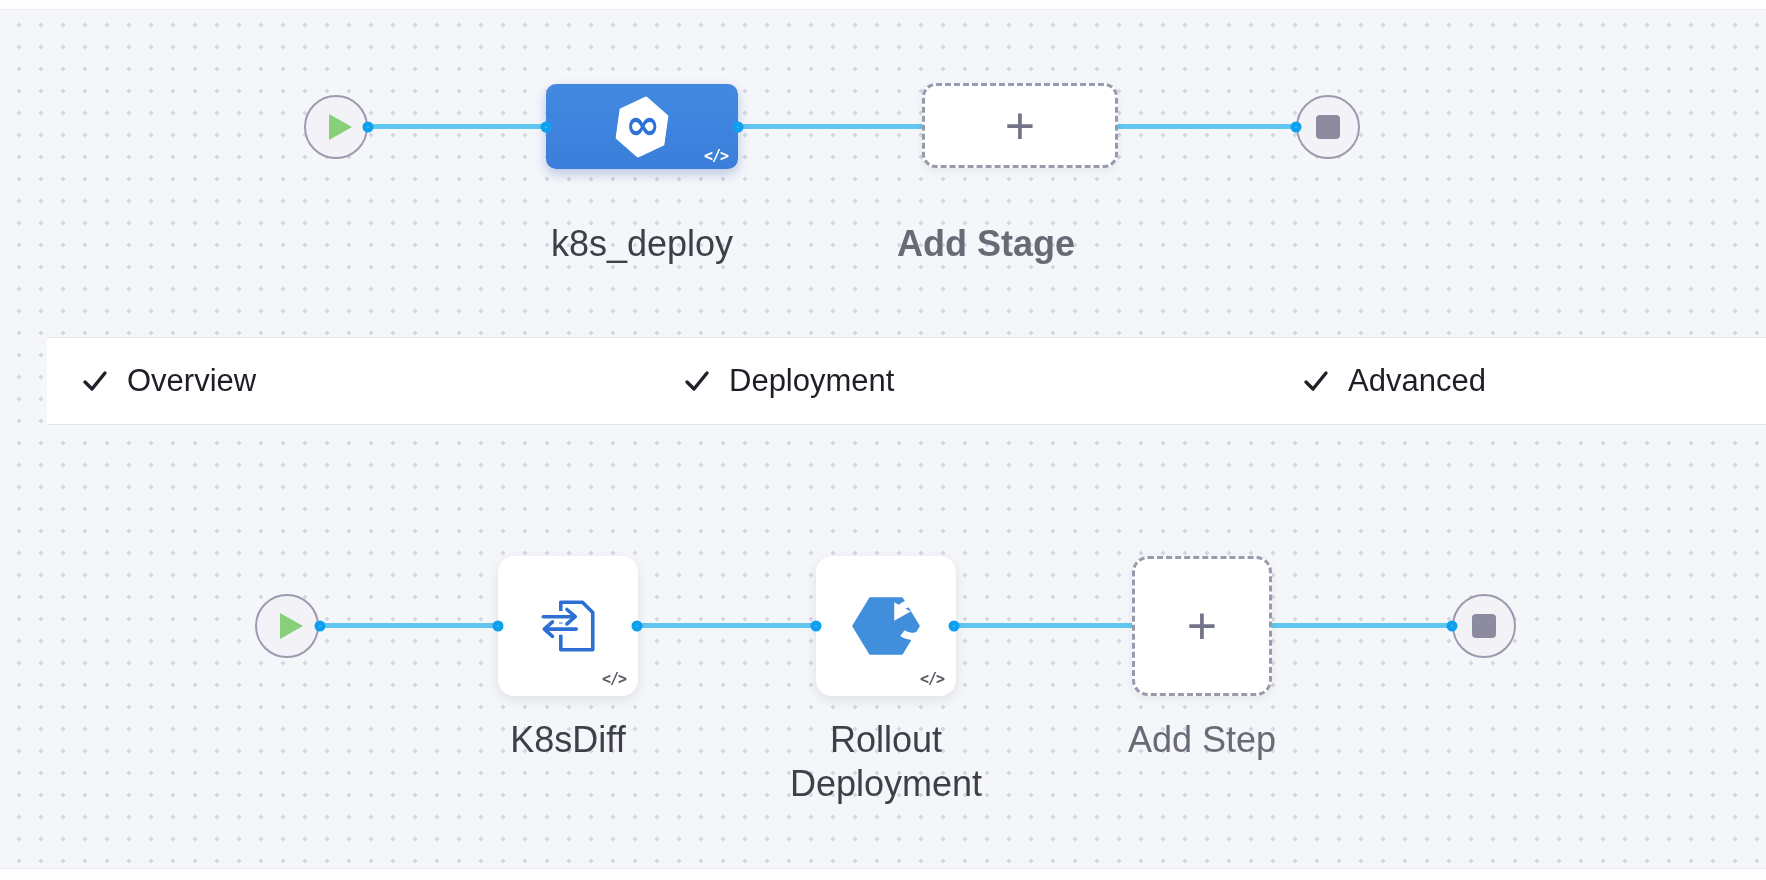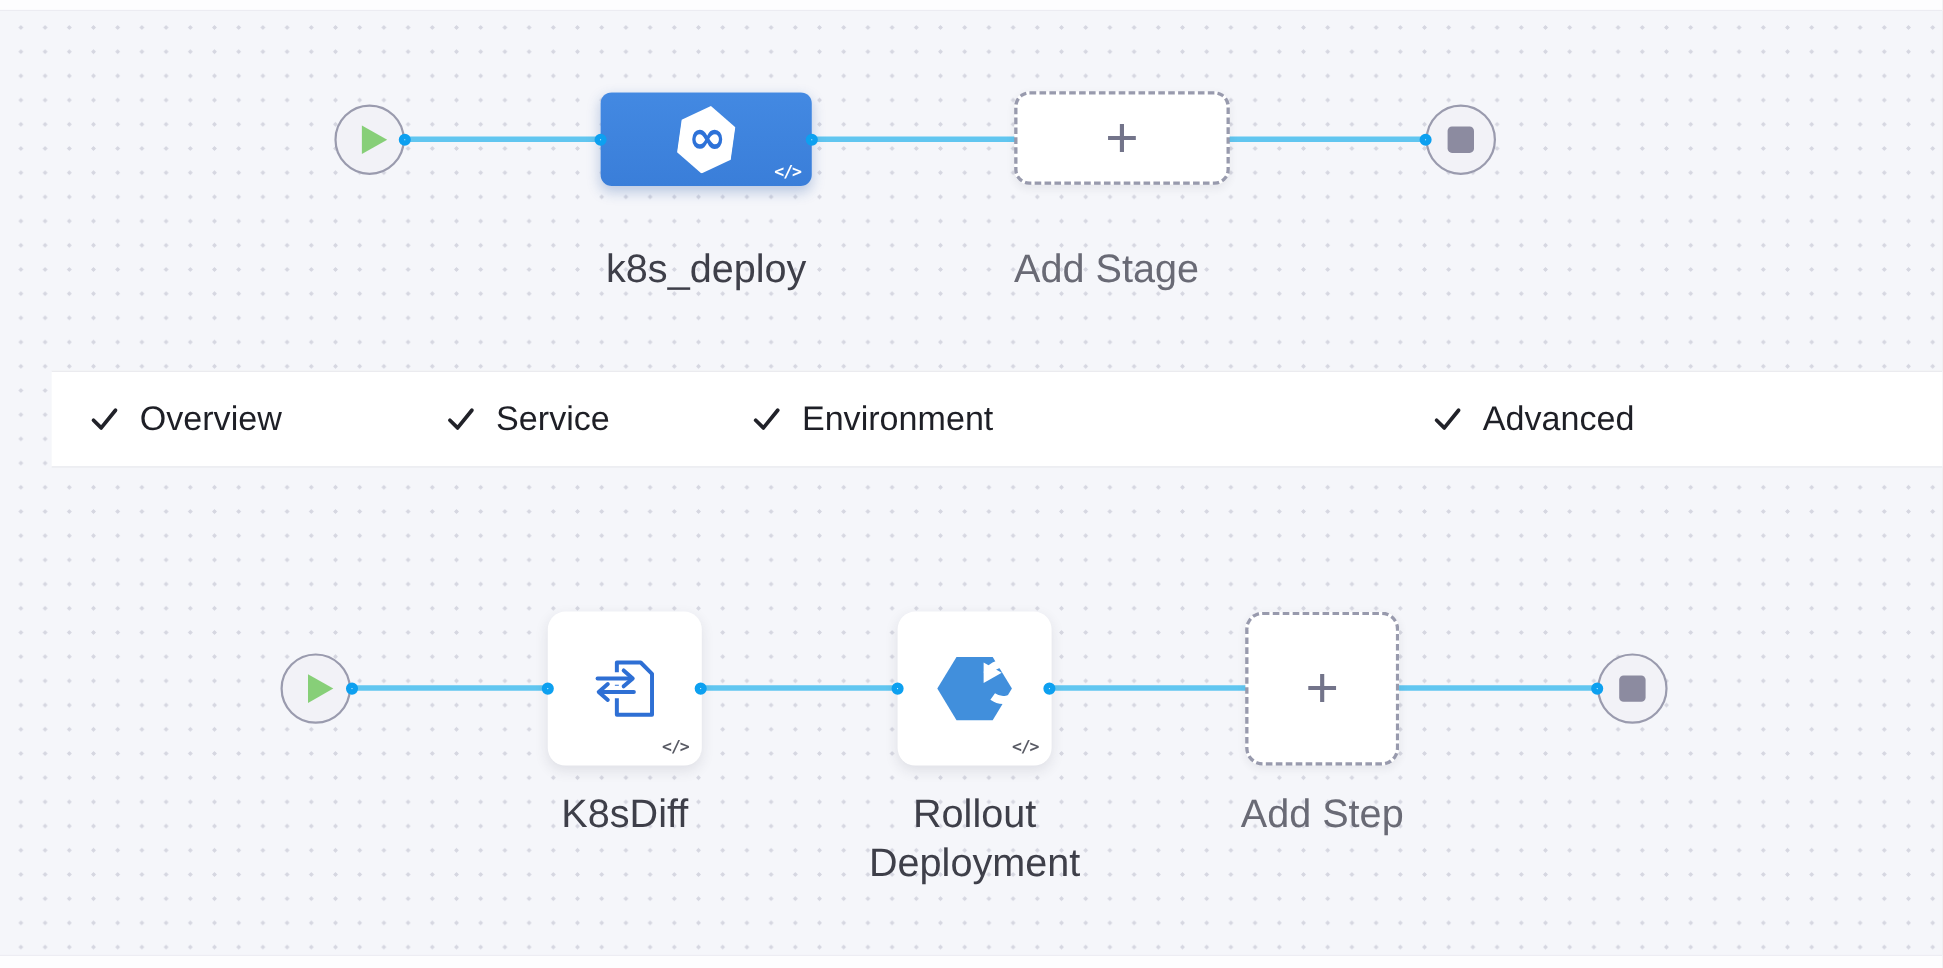--- a/index.html
+++ b/index.html
@@ -47,21 +47,21 @@
   
   .step-node { position:absolute; width:140px; height:140px; background:#fff; border-radius:16px;
     box-shadow:0 4px 12px rgba(40,41,61,.10); display:flex; align-items:center; justify-content:center; z-index:4; }
   .step-k8sdiff { left:498px; top:556px; }
   .step-rollout { left:816px; top:556px; }
 
   
   .node-label { position:absolute; text-align:center; font-size:36px; color:#3e3f49; width:300px; line-height:44px; z-index:3; }
   .label-gray { color:#696a75; }
   .lbl-stage { left:492px; top:222px; }
-  .lbl-addstage { left:856px; top:222px; }
+  .lbl-addstage { left:836px; top:222px;font-weight:bold; }
   .lbl-k8sdiff { left:418px; top:718px; }
   .lbl-rollout { left:776px; top:718px; width:220px;text-align:center; }
   .lbl-addstep { left:1052px; top:718px; }
 
   
   .tabbar { position:absolute; left:0; top:337px; width:1766px; height:88px; background:#ffffff;
     border-top:1px solid #e6e7ec; border-bottom:1px solid #e2e3e9; z-index:8;margin-left:47px; }
   .tab { position:absolute; top:0; height:100%; display:flex; align-items:center; gap:18px; padding:0 30px;
     font-size:31px; color:#1e1f26; cursor:pointer; }
   .tab.active { font-weight:700; }
@@ -110,31 +110,25 @@
     <div class="node-label label-gray lbl-addstage">Add Stage</div>
   </div>
 
   <div class="tabbar">
     <div class="tab tab-overview">
       <svg width="28" height="28" viewBox="0 0 28 28">
           <path d="M4 15 L11 22 L24 6" stroke="#212229" stroke-width="3.4" fill="none" stroke-linecap="round" stroke-linejoin="round"></path>
         </svg>
       <span>Overview</span>
     </div>
-    <div class="tab tab-service">
-      <svg width="28" height="28" viewBox="0 0 28 28">
-          <path d="M4 15 L11 22 L24 6" stroke="#212229" stroke-width="3.4" fill="none" stroke-linecap="round" stroke-linejoin="round"></path>
-        </svg>
-      <span>Service</span>
-    </div>
     <div class="tab tab-environment">
       <svg width="28" height="28" viewBox="0 0 28 28">
           <path d="M4 15 L11 22 L24 6" stroke="#212229" stroke-width="3.4" fill="none" stroke-linecap="round" stroke-linejoin="round"></path>
         </svg>
-      <span>Environment</span>
+      <span>Deployment</span>
     </div>
     <div class="tab tab-advanced">
       <svg width="28" height="28" viewBox="0 0 28 28">
           <path d="M4 15 L11 22 L24 6" stroke="#212229" stroke-width="3.4" fill="none" stroke-linecap="round" stroke-linejoin="round"></path>
         </svg>
       <span>Advanced</span>
     </div>
   </div>
 
   <div>

